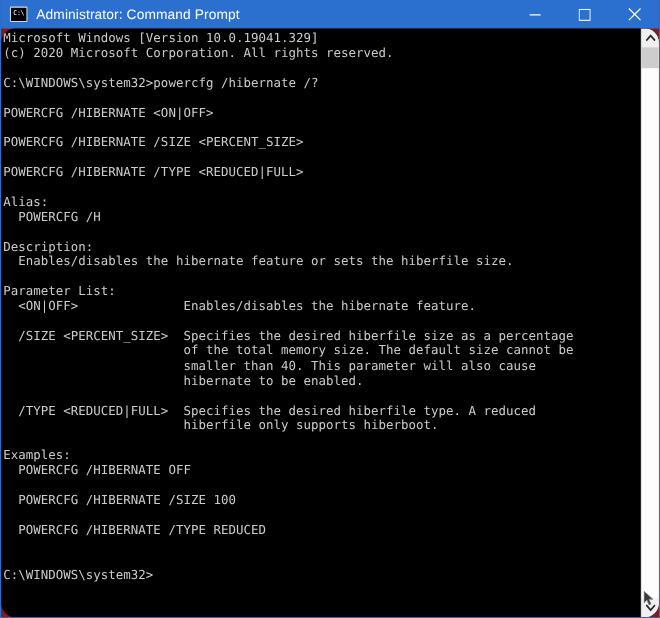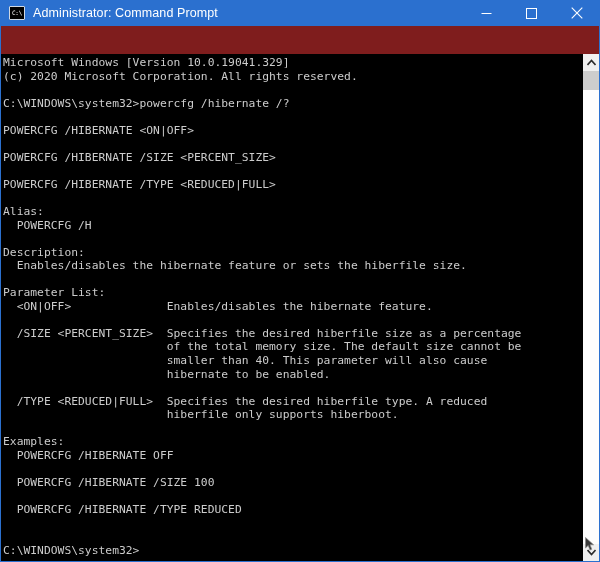--- a/index.html
+++ b/index.html
@@ -8,21 +8,21 @@
     background:#000;
     font-family:"DejaVu Sans Mono", monospace;
     overflow:hidden;
   }
   .window {
     position:relative;
     width:600px; height:562px;
     background:#7f1d1d;
     border:1px solid #2b70cf;
     border-top:none;
-    display:flex; flex-direction:column;gap:28px;
+    display:flex; flex-direction:column;
   }
   
   .titlebar {
     height:26px; flex:0 0 26px;
     background:#2b70cf;
     display:flex; align-items:center;
     user-select:none;
   }
   .title-icon {
     width:16px; height:14px;
@@ -53,20 +53,21 @@
     font-family:"Liberation Sans", sans-serif;
   }
   .winbtn svg { display:block; }
   
   .body {
     flex:1 1 auto;
     display:flex;
     background:#000;
     overflow:hidden;
     position:relative;
+    border-radius:13px;
   }
   .console {
     flex:1 1 auto;
     position:relative;
     overflow:hidden;
     padding-top:2px;
   }
   .console pre {
     color:#ccc;
     font-family:"DejaVu Sans Mono", monospace;

